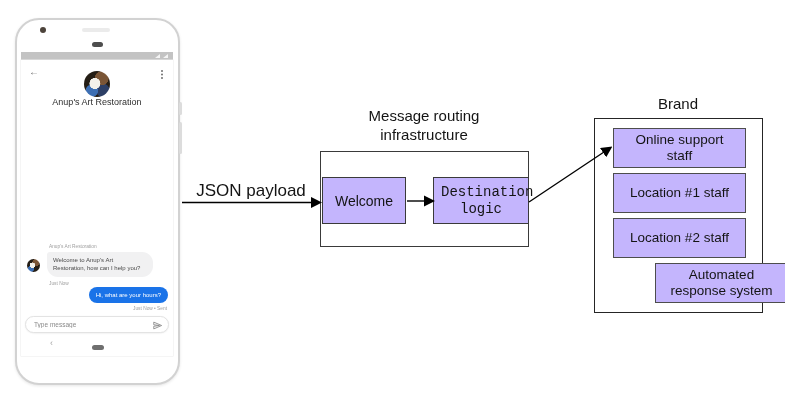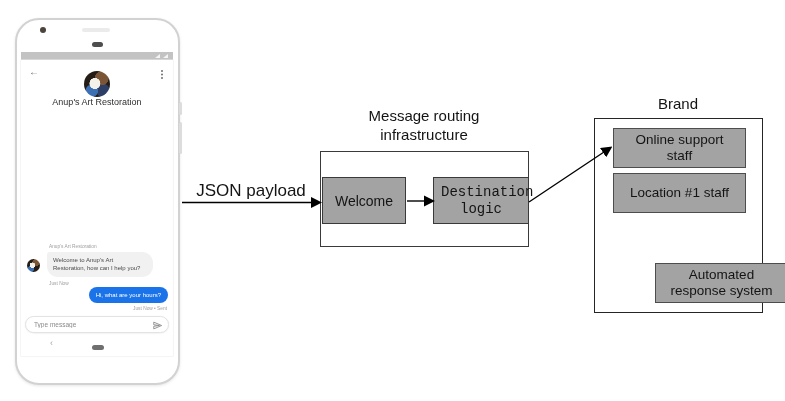--- a/index.html
+++ b/index.html
@@ -65,21 +65,21 @@
   .nav-back { position:absolute; left:29px; top:278px; font-size:9px; color:#a5a5a5; }
   .nav-home { position:absolute; left:71px; top:285px; width:12px; height:5px;
               border-radius:2.5px; background:#6f6f6f; }
 
   
   .dlabel { position:absolute; color:#141414; text-align:center; }
   .payload-label { left:181px; top:181px; width:140px; font-size:17px; }
   .routing-title { left:343px; top:106px; width:162px; font-size:15px; line-height:19px; }
   .brand-title { left:628px; top:95px; width:100px; font-size:15px; }
 
-  .dbox { position:absolute; border:1.5px solid #3a3a3a; background:#a3a3a3;
+  .dbox { position:absolute; border:1.5px solid #3a3a3a; background:#c4b5fd;
           display:flex; align-items:center; justify-content:center; text-align:center;
           color:#141414; }
   .routing-box { left:320px; top:151px; width:209px; height:96px; background:transparent; }
   .webhook-box { left:322px; top:177px; width:84px; height:47px; font-size:14px; }
   .destination-box { left:433px; top:177px; width:96px; height:47px; font-size:14px; line-height:17px;font-family:Liberation Mono, monospace; }
   .destination-box span { display:block; width:80px; }
   .brand-box { left:594px; top:118px; width:169px; height:195px; background:transparent; border-color:#252525; }
   .brand-item { left:613px; width:133px; height:40px; font-size:13.5px; line-height:16.5px; border-color:#4d4d4d; }
   .brand-item span { display:block; width:106px; }
   .bi-0 { top:128px; } .bi-1 { top:173px; } .bi-2 { top:218px; } .bi-3 { top:263px;margin-left:42px; }
@@ -139,20 +139,23 @@
     <span>Destination logic</span>
   </div>
 
   <div class="dbox brand-box"></div>
   <div class="dbox brand-item bi-0">
     <span>Online support staff</span>
   </div>
   <div class="dbox brand-item bi-1">
     <span>Location #1 staff</span>
   </div>
+  <div class="dbox brand-item bi-2">
+    <span>Location #2 staff</span>
+  </div>
   <div class="dbox brand-item bi-3">
     <span>Automated response system</span>
   </div>
 
   <svg class="arrows" width="785" height="401">
     <defs>
       <marker id="ah" viewBox="0 0 10 10" refX="1" refY="5" markerWidth="8" markerHeight="8" orient="auto">
         <path d="M0,0 L10,5 L0,10 Z" fill="#000"></path>
       </marker>
     </defs>

